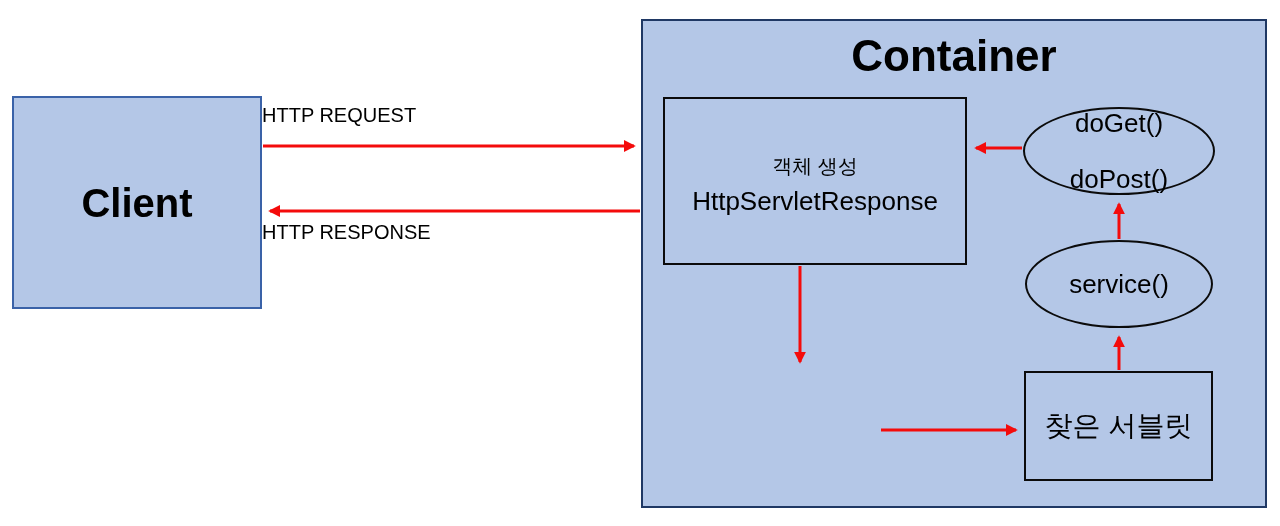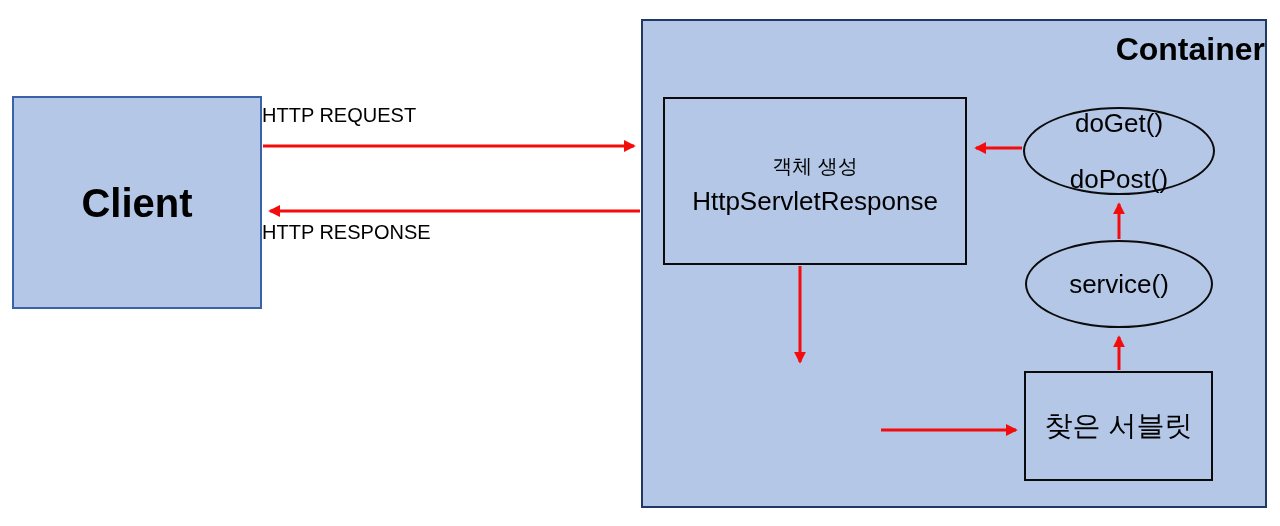--- a/index.html
+++ b/index.html
@@ -40,22 +40,22 @@
   }
   .container-box{
     position:absolute;
     left:641px;top:19px;width:626px;height:489px;
     border:2px solid var(--container-border);
     background:var(--fill);
   }
   .container-title{
     position:absolute;
     left:0;top:10px;width:100%;
-    text-align:right;
-    font-size:32px;font-weight:bold;
+    text-align:center;
+    font-size:44px;font-weight:bold;
   }
   .obj-box{
     left:663px;top:97px;width:304px;height:168px;
     border:2px solid var(--inner-border);
   }
   .obj-line1{font-size:20px;line-height:40px;}
   .obj-line2{font-size:26px;line-height:31px;}
   .ellipse{
     border:2px solid var(--inner-border);
     border-radius:50%;

